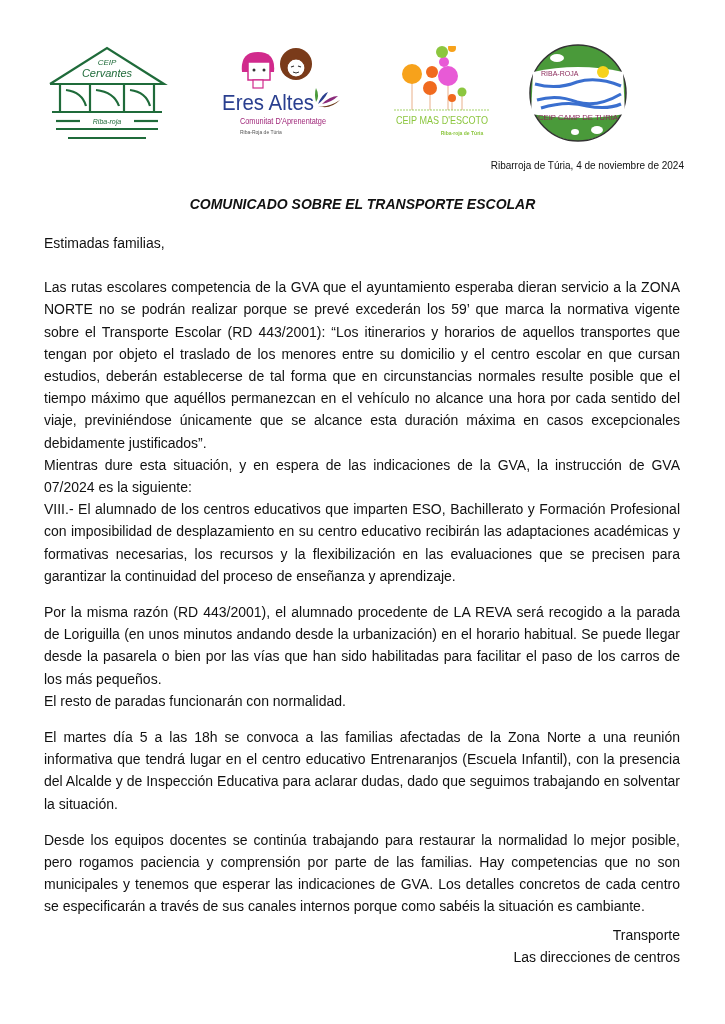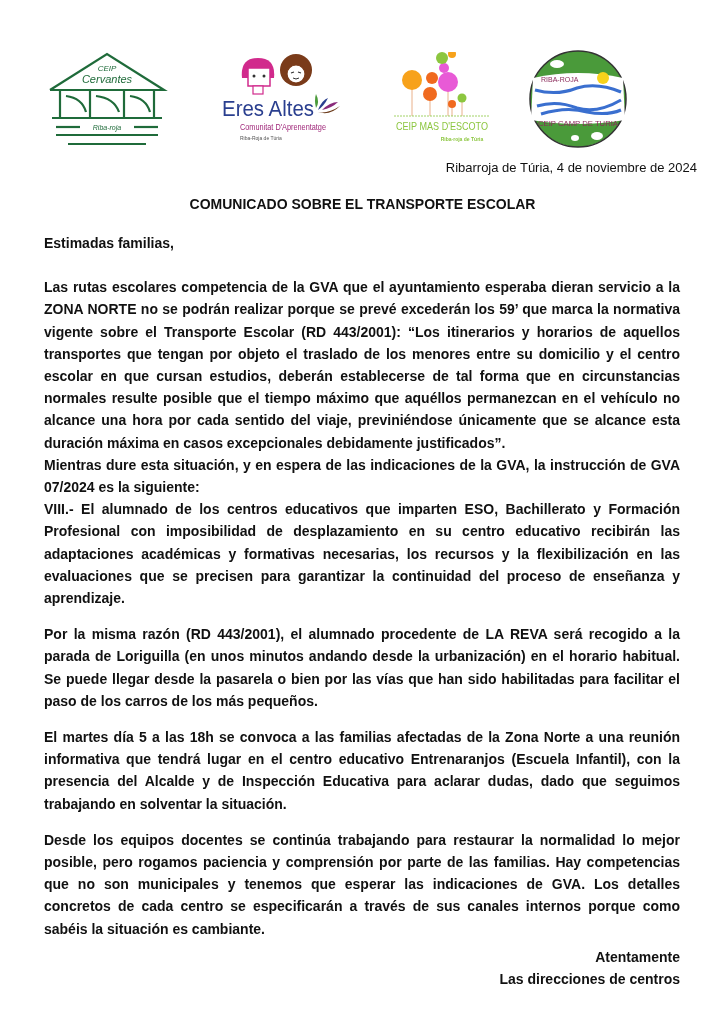--- a/index.html
+++ b/index.html
@@ -1,30 +1,30 @@
 <!DOCTYPE html>
 <html><head>
 <meta charset="utf-8">
 <style>
   html, body { margin: 0; padding: 0; background: #ffffff; }
   body { width: 725px; height: 1024px; position: relative; overflow: hidden;
          font-family: "Liberation Sans", sans-serif; color: #111; }
-  .logos { position: absolute; top: 44px; left: 0; width: 623px; height: 108px; }
+  .logos { position: absolute; top: 38px; left: 0; width: 623px; height: 108px; }
   .logo { position: absolute; }
   #logo-cervantes { left: 46px; top: 6px; width: 122px; height: 98px; }
   #logo-eres { left: 218px; top: 6px; width: 124px; height: 98px; }
   #logo-mas { left: 392px; top: 8px; width: 100px; height: 92px; }
   #logo-camp { left: 527px; top: 4px; width: 102px; height: 102px; }
 
-  .date { position: absolute; top: 160px; right: 28px; font-size: 13px; }
+  .date { position: absolute; top: 160px; right: 41px; font-size: 10px; }
   .title { position: absolute; top: 196px; left: 0; width: 725px; text-align: center;
-           font-size: 14px; font-weight: bold; }
+           font-size: 14px; font-weight: bold; font-style: italic; }
   .content { position: absolute; top: 232px; left: 44px; width: 636px; font-size: 14px;
              line-height: 22.2px; }
-  .content p { margin: 0; text-align: justify; font-weight: bold; }
+  .content p { margin: 0; text-align: justify; }
   .gap { margin-top: 14px !important; }
   .sign { text-align: right !important; }
   svg text { font-family: "Liberation Sans", sans-serif; }
 </style>
 </head>
 <body>
 
 <div class="logos">
 
   <svg id="logo-cervantes" class="logo" viewBox="0 0 122 98">
@@ -114,17 +114,18 @@
 
 <div class="date">Ribarroja de Túria, 4 de noviembre de 2024</div>
 <div class="title">COMUNICADO SOBRE EL TRANSPORTE ESCOLAR</div>
 
 <div class="content">
   <p>Estimadas familias,</p>
   <p class="gap" style="margin-top:22px !important">Las rutas escolares competencia de la GVA que el ayuntamiento esperaba dieran servicio a la ZONA NORTE no se podrán realizar porque se prevé excederán los 59’ que marca la normativa vigente sobre el Transporte Escolar (RD 443/2001): “Los itinerarios y horarios de aquellos transportes que tengan por objeto el traslado de los menores entre su domicilio y el centro escolar en que cursan estudios, deberán establecerse de tal forma que en circunstancias normales resulte posible que el tiempo máximo que aquéllos permanezcan en el vehículo no alcance una hora por cada sentido del viaje, previniéndose únicamente que se alcance esta duración máxima en casos excepcionales debidamente justificados”.</p>
   <p>Mientras dure esta situación, y en espera de las indicaciones de la GVA, la instrucción de GVA 07/2024 es la siguiente:</p>
   <p>VIII.- El alumnado de los centros educativos que imparten ESO, Bachillerato y Formación Profesional con imposibilidad de desplazamiento en su centro educativo recibirán las adaptaciones académicas y formativas necesarias, los recursos y la flexibilización en las evaluaciones que se precisen para garantizar la continuidad del proceso de enseñanza y aprendizaje.</p>
   <p class="gap">Por la misma razón (RD 443/2001), el alumnado procedente de LA REVA será recogido a la parada de Loriguilla (en unos minutos andando desde la urbanización) en el horario habitual. Se puede llegar desde la pasarela o bien por las vías que han sido habilitadas para facilitar el paso de los carros de los más pequeños.</p>
+  <p>El resto de paradas funcionarán con normalidad.</p>
   <p class="gap">El martes día 5 a las 18h se convoca a las familias afectadas de la Zona Norte a una reunión informativa que tendrá lugar en el centro educativo Entrenaranjos (Escuela Infantil), con la presencia del Alcalde y de Inspección Educativa para aclarar dudas, dado que seguimos trabajando en solventar la situación.</p>
   <p class="gap">Desde los equipos docentes se continúa trabajando para restaurar la normalidad lo mejor posible, pero rogamos paciencia y comprensión por parte de las familias. Hay competencias que no son municipales y tenemos que esperar las indicaciones de GVA. Los detalles concretos de cada centro se especificarán a través de sus canales internos porque como sabéis la situación es cambiante.</p>
-  <p class="sign" style="margin-top:6px">Atentamente</p>
+  <p class="sign" style="margin-top:6px">Transporte</p>
   <p class="sign">Las direcciones de centros</p>
 </div>
 
 </body></html>

